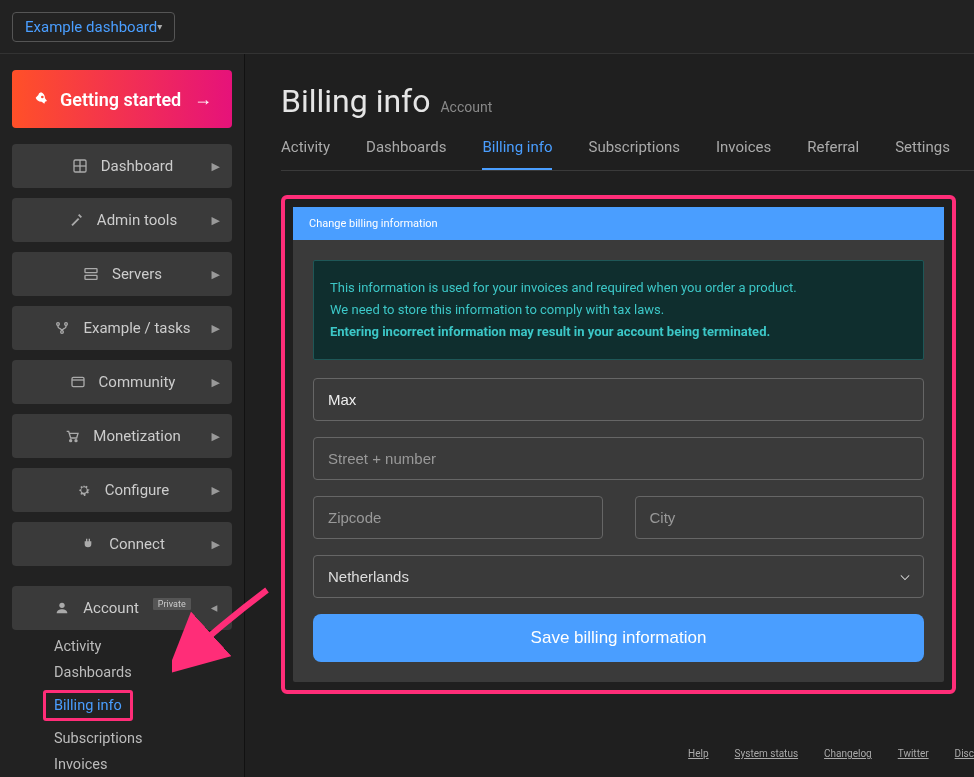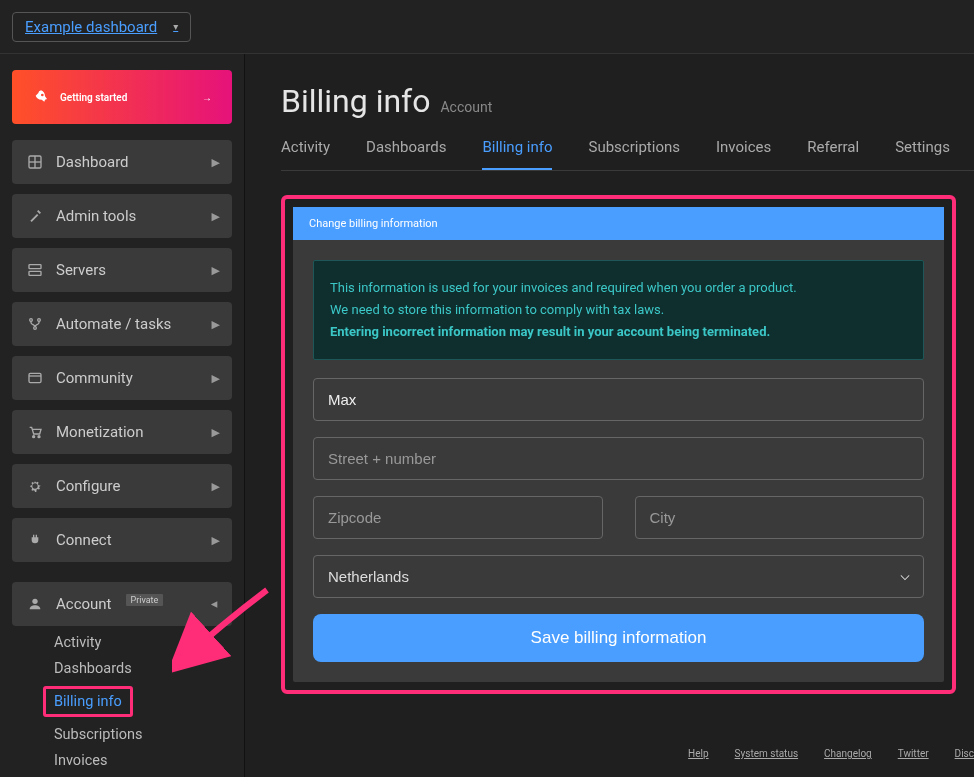--- a/index.html
+++ b/index.html
@@ -19,23 +19,22 @@
     align-items: center;
     padding: 0 12px;
   }
   .brand-dropdown {
     border: 1px solid #555;
     border-radius: 4px;
     padding: 5px 12px;
     color: #4a9eff;
     display: flex;
     align-items: center;
-    gap: 16px;
+    gap: 0;
     font-size: 15px;
-    text-decoration: underline;
   }
   .brand-dropdown .caret {
     font-size: 10px;
     color: #aaa;
   }
   .layout {
     display: flex;
     height: calc(100% - 54px);
   }
   .sidebar {
@@ -45,38 +44,39 @@
     flex-shrink: 0;
     overflow-y: auto;
     border-right: 1px solid #111;
   }
   .getting-started {
     background: linear-gradient(90deg, #ff5028, #e6127a);
     color: #fff;
     border-radius: 4px;
     padding: 18px 20px;
     font-weight: 600;
-    font-size: 10px;
+    font-size: 18px;
     display: flex;
     align-items: center;
     gap: 10px;
     margin-bottom: 16px;
   }
   .getting-started .arrow { margin-left: auto; }
   .nav-group {
     background: #3a3a3a;
     border-radius: 4px;
     padding: 13px 14px;
     margin-bottom: 10px;
     display: flex;
     align-items: center;
     gap: 12px;
     color: #ccc;
     font-size: 15px;
     position: relative;
+    justify-content: center;
   }
   .nav-group .chev {
     position: absolute;
     right: 12px;
     color: #999;
     font-size: 11px;
   }
   .nav-group.expanded .chev { transform: rotate(90deg); }
   .nav-icon { width: 18px; height: 18px; display: inline-flex; align-items: center; justify-content: center; fill: #aaa; }
   .nav-group.expanded { background: #3a3a3a; }
@@ -294,21 +294,21 @@
 
     <div class="nav-group">
       <span class="nav-icon">
           <svg viewBox="0 0 24 24" width="16" height="16" fill="none" stroke="#aaa" stroke-width="2">
             <circle cx="6" cy="6" r="2"></circle>
             <circle cx="18" cy="6" r="2"></circle>
             <circle cx="12" cy="18" r="2"></circle>
             <path d="M6 8v2c0 3 6 3 6 6M18 8v2c0 3-6 3-6 6"></path>
           </svg>
         </span>
-      <span>Automate / tasks</span>
+      <span>Example / tasks</span>
       <span class="chev">▶</span>
     </div>
 
     <div class="nav-group">
       <span class="nav-icon">
           <svg viewBox="0 0 24 24" width="16" height="16" fill="none" stroke="#aaa" stroke-width="2">
             <rect x="3" y="5" width="18" height="14" rx="2"></rect>
             <line x1="3" y1="9" x2="21" y2="9"></line>
           </svg>
         </span>

